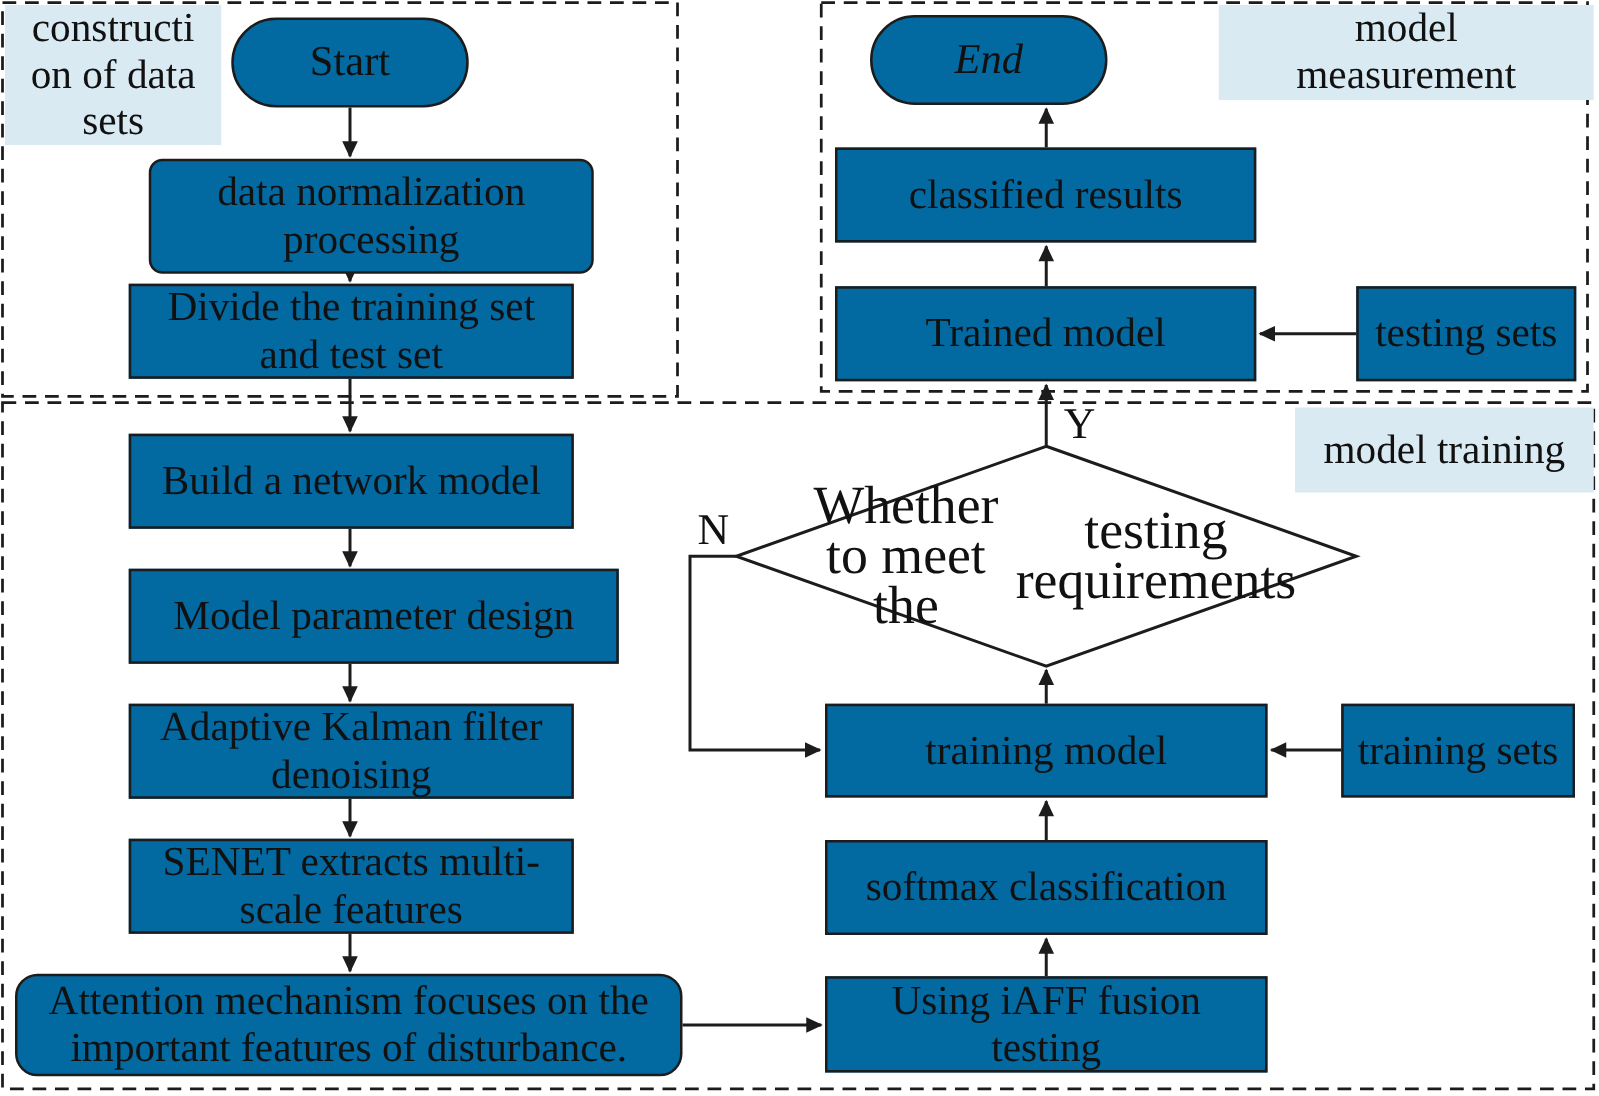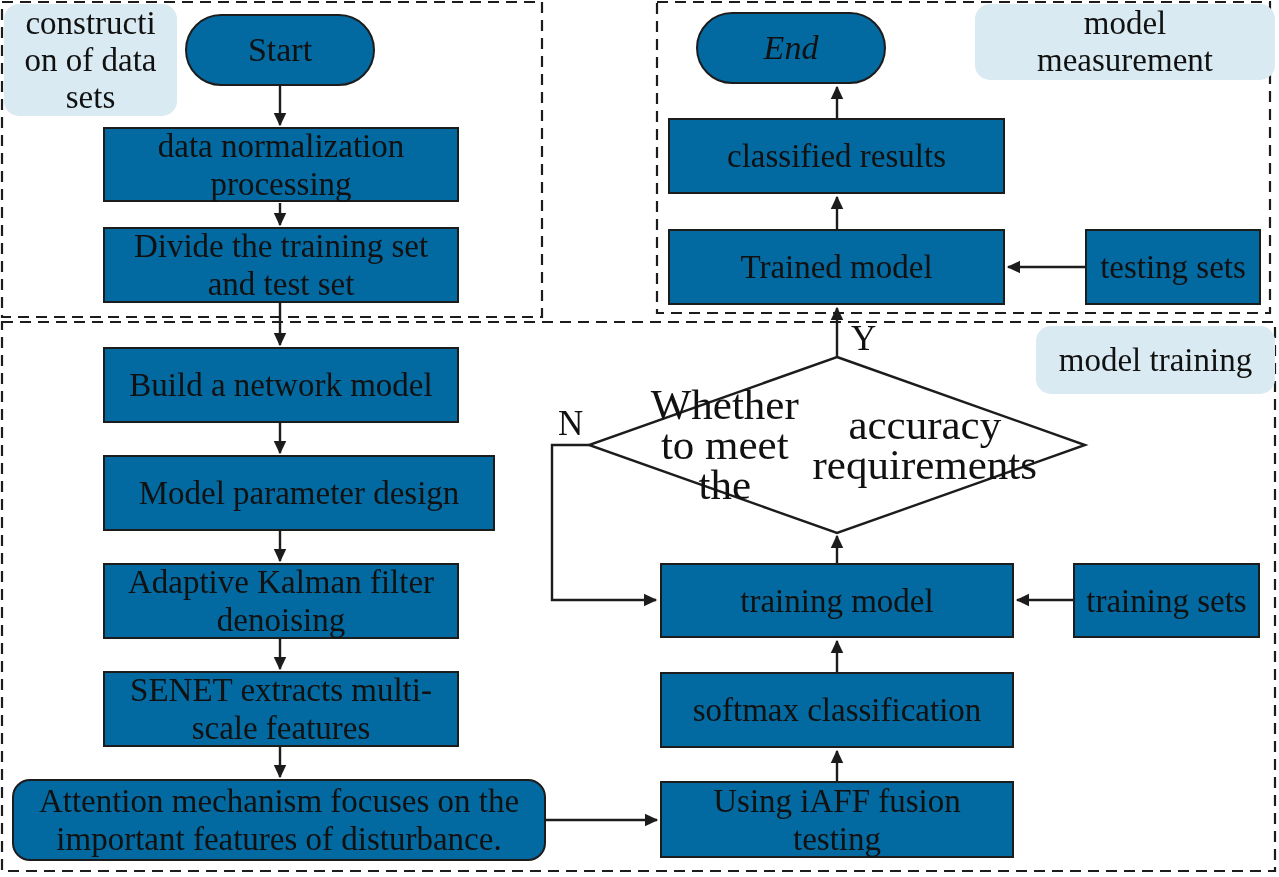--- a/index.html
+++ b/index.html
@@ -14,21 +14,21 @@
   .ah{fill:#1c1c1c;}
   .node{
     position:absolute;z-index:2;background:#0369a1;border:2.5px solid #1c1c1c;
     display:flex;flex-direction:column;align-items:center;justify-content:center;
     text-align:center;font-size:33px;line-height:38px;box-sizing:border-box;
   }
   .stadium{border-radius:38px;font-size:34px;}
   .seclabel{
     position:absolute;z-index:2;background:var(--label-bg,#d9eaf2);
     display:flex;flex-direction:column;align-items:center;justify-content:center;
-    text-align:center;font-size:33px;line-height:37px;box-sizing:border-box;border-radius:15px;
+    text-align:center;font-size:33px;line-height:37px;box-sizing:border-box;
   }
   .dtext{
     position:absolute;z-index:2;display:flex;align-items:center;
     justify-content:center;text-align:center;font-size:43px;line-height:40px;
   }
   .elabel{position:absolute;z-index:2;font-size:35px;line-height:35px;}
   .ln{display:block;}
 </style>
 </head>
 <body>
@@ -76,21 +76,21 @@
     <span class="ln">model</span>
     <span class="ln">measurement</span>
   </div>
   <div class="seclabel" style="left:1036px;top:326px;width:239px;height:68px;">
     <span class="ln">model training</span>
   </div>
 
   <div class="node stadium" style="left:185px;top:14px;width:190px;height:72px;">
     <span>Start</span>
   </div>
-  <div class="node" style="left:103px;top:127px;width:356px;height:75px;">
+  <div class="node" style="left:119px;top:127px;width:356px;height:92px;border-radius:11px;">
     <span class="ln">data normalization</span>
     <span class="ln">processing</span>
   </div>
   <div class="node" style="left:103px;top:227px;width:356px;height:76px;">
     <span class="ln">Divide the training set</span>
     <span class="ln">and test set</span>
   </div>
 
   <div class="node" style="left:103px;top:347px;width:356px;height:76px;">
     <span>Build a network model</span>
@@ -119,21 +119,21 @@
     <span>softmax classification</span>
   </div>
   <div class="node" style="left:660px;top:563px;width:354px;height:75px;">
     <span>training model</span>
   </div>
   <div class="node" style="left:1073px;top:563px;width:187px;height:75px;">
     <span>training sets</span>
   </div>
   <div class="dtext" style="left:637px;top:403px;width:400px;height:84px;">
     <span class="ln">Whether to meet the</span>
-    <span class="ln">accuracy requirements</span>
+    <span class="ln">testing requirements</span>
   </div>
 
   <div class="node" style="left:668px;top:229px;width:337px;height:76px;">
     <span>Trained model</span>
   </div>
   <div class="node" style="left:1085px;top:229px;width:176px;height:76px;">
     <span>testing sets</span>
   </div>
   <div class="node" style="left:668px;top:118px;width:337px;height:76px;">
     <span>classified results</span>

